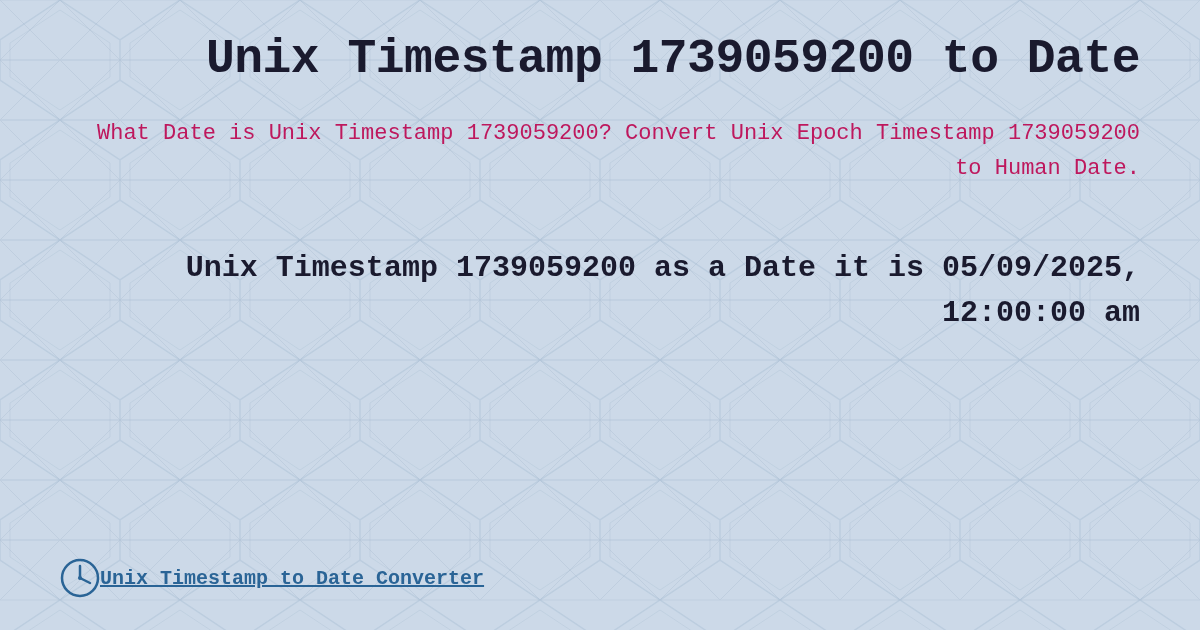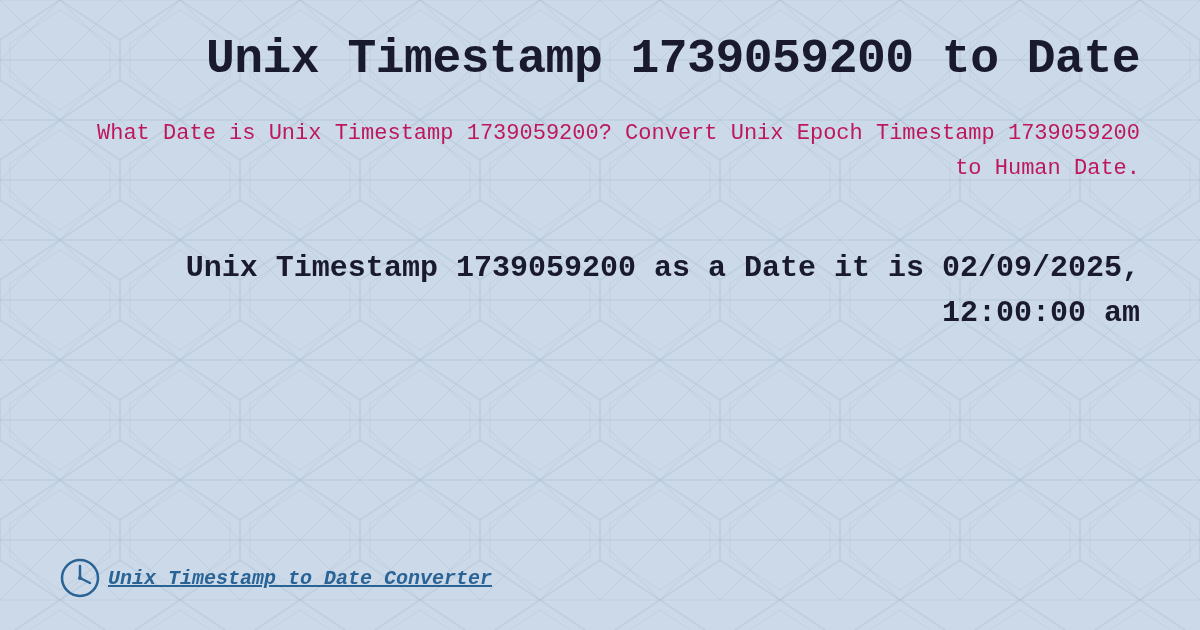--- a/index.html
+++ b/index.html
@@ -71,22 +71,21 @@
       display: flex;
       align-items: center;
       justify-content: space-between;
       margin-top: auto;
       padding-top: 20px;
     }
 
     .footer-left {
       display: flex;
       align-items: center;
-      gap: 8px;
-      font-style: italic;
+      gap: 0;
     }
 
     .clock-icon {
       width: 40px;
       height: 40px;
     }
 
     .footer-link-text {
       font-size: 20px;
       font-weight: bold;
@@ -348,21 +347,21 @@
 </svg>
 
 <div class="content-wrapper">
   <div>
     <h1 class="main-title">Unix Timestamp 1739059200 to Date</h1>
 
     <p class="description">What Date is Unix Timestamp 1739059200? Convert Unix Epoch Timestamp 1739059200 to Human Date.</p>
   </div>
 
   <div class="result-section">
-    <p class="result-text">Unix Timestamp 1739059200 as a Date it is 02/09/2025, 12:00:00 am</p>
+    <p class="result-text">Unix Timestamp 1739059200 as a Date it is 05/09/2025, 12:00:00 am</p>
   </div>
 
   <div class="footer">
     <div class="footer-left">
 
       <svg class="clock-icon" viewBox="0 0 40 40" xmlns="http://www.w3.org/2000/svg">
         <circle cx="20" cy="20" r="18" fill="none" stroke="#2a6496" stroke-width="2.5"></circle>
         <line x1="20" y1="20" x2="20" y2="8" stroke="#2a6496" stroke-width="2.5" stroke-linecap="round"></line>
         <line x1="20" y1="20" x2="30" y2="25" stroke="#2a6496" stroke-width="2.5" stroke-linecap="round"></line>
         <circle cx="20" cy="20" r="2" fill="#2a6496"></circle>

